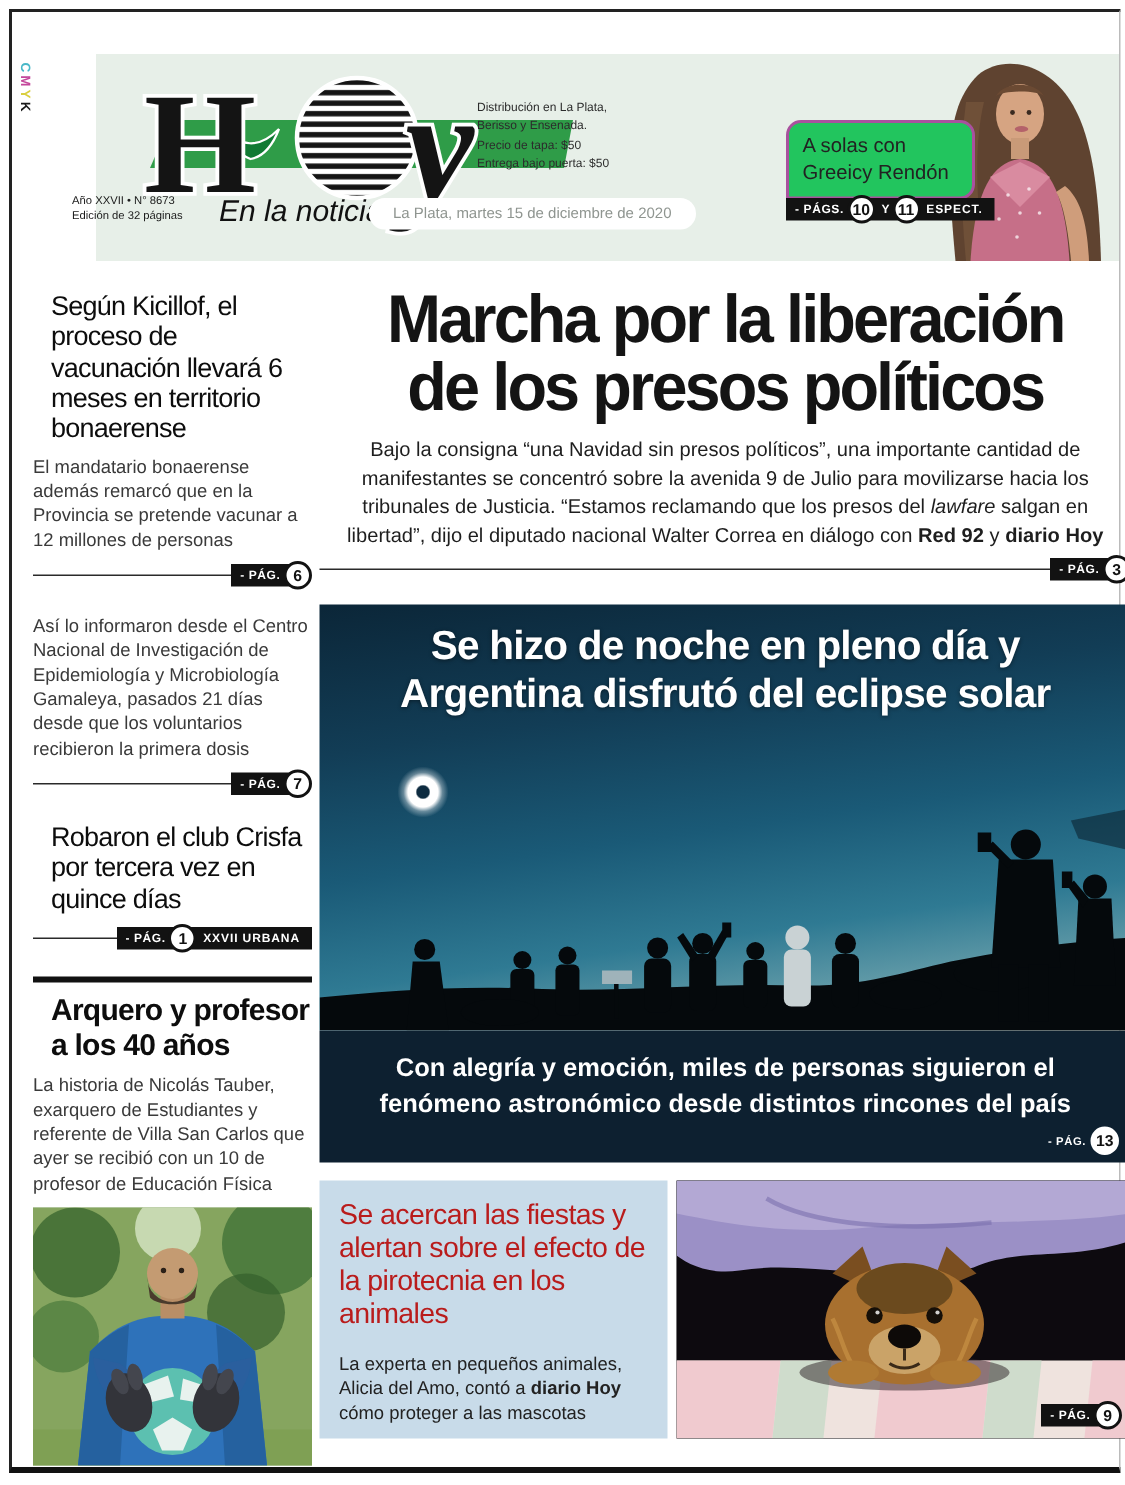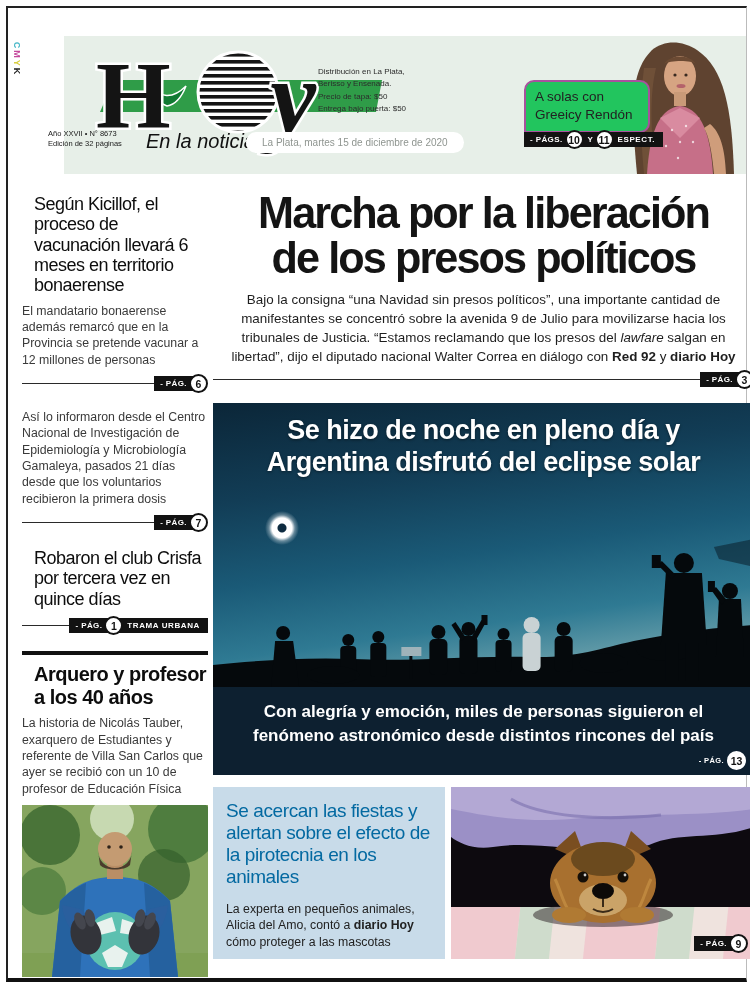--- a/index.html
+++ b/index.html
@@ -55,21 +55,21 @@
     background:radial-gradient(circle,#0e2b40 0 4px,#ffffff 5px 10px,rgba(255,255,255,.35) 13px,rgba(255,255,255,0) 17px);}
   .ec-sil{position:absolute;left:0;right:0;bottom:0;z-index:2;display:block;}
   .ec-caption{height:88px;background:#0d2030;position:relative;color:#fff;text-align:center;}
   .ec-cap-line{font-size:17px;font-weight:bold;line-height:1.4;}
   .ec-caption .pad{padding-top:13px;}
   .ec-badge{position:absolute;right:8px;bottom:5px;}
   .ec-badge .pb-label{font-size:7.5px;}
   
   .bottom-row{display:flex;gap:6px;margin-top:12px;}
   .info-box{width:232px;height:172px;background:#c8dbe9;box-sizing:border-box;padding:13px 12px 0 13px;}
-  .ib-h{font-size:19px;line-height:1.16;letter-spacing:-.4px;color:#0369a1;font-weight:400;margin:0 0 9px 0;}
+  .ib-h{font-size:19px;line-height:1.16;letter-spacing:-.4px;color:#b91c1c;font-weight:400;margin:0 0 9px 0;}
   .ib-b{font-size:12.3px;line-height:1.35;color:#222;}
   .dog-photo{position:relative;flex:1;height:172px;background:#0d0a0f;overflow:hidden;}
   .dog-badge{position:absolute;right:6px;bottom:6px;}
 </style>
 </head>
 <body>
 
 <div class="page">
 
   <div class="cmyk"><span class="c">C</span><span class="m">M</span><span class="y">Y</span><span class="k">K</span></div>
@@ -167,21 +167,21 @@
       </div>
     </div>
 
     <div>
       <h2 class="lc-h">Robaron el club Crisfa por tercera vez en quince días</h2>
       <div class="badge-row lc-badge">
         <div class="rline"></div>
         <div class="pbadge">
           <span class="pb-label">- PÁG.</span>
           <span class="pb-circle">1</span>
-          <span class="pb-section">TRAMA URBANA</span>
+          <span class="pb-section">XXVII URBANA</span>
         </div>
       </div>
     </div>
 
     <div class="lc-sep"></div>
 
     <div>
       <h2 class="lc-h bold" style="font-size:20px;">Arquero y profesor a los 40 años</h2>
       <p class="lc-b">La historia de Nicolás Tauber, exarquero de Estudiantes y referente de Villa San Carlos que ayer se recibió con un 10 de profesor de Educación Física</p>
       <div class="gk-photo">

